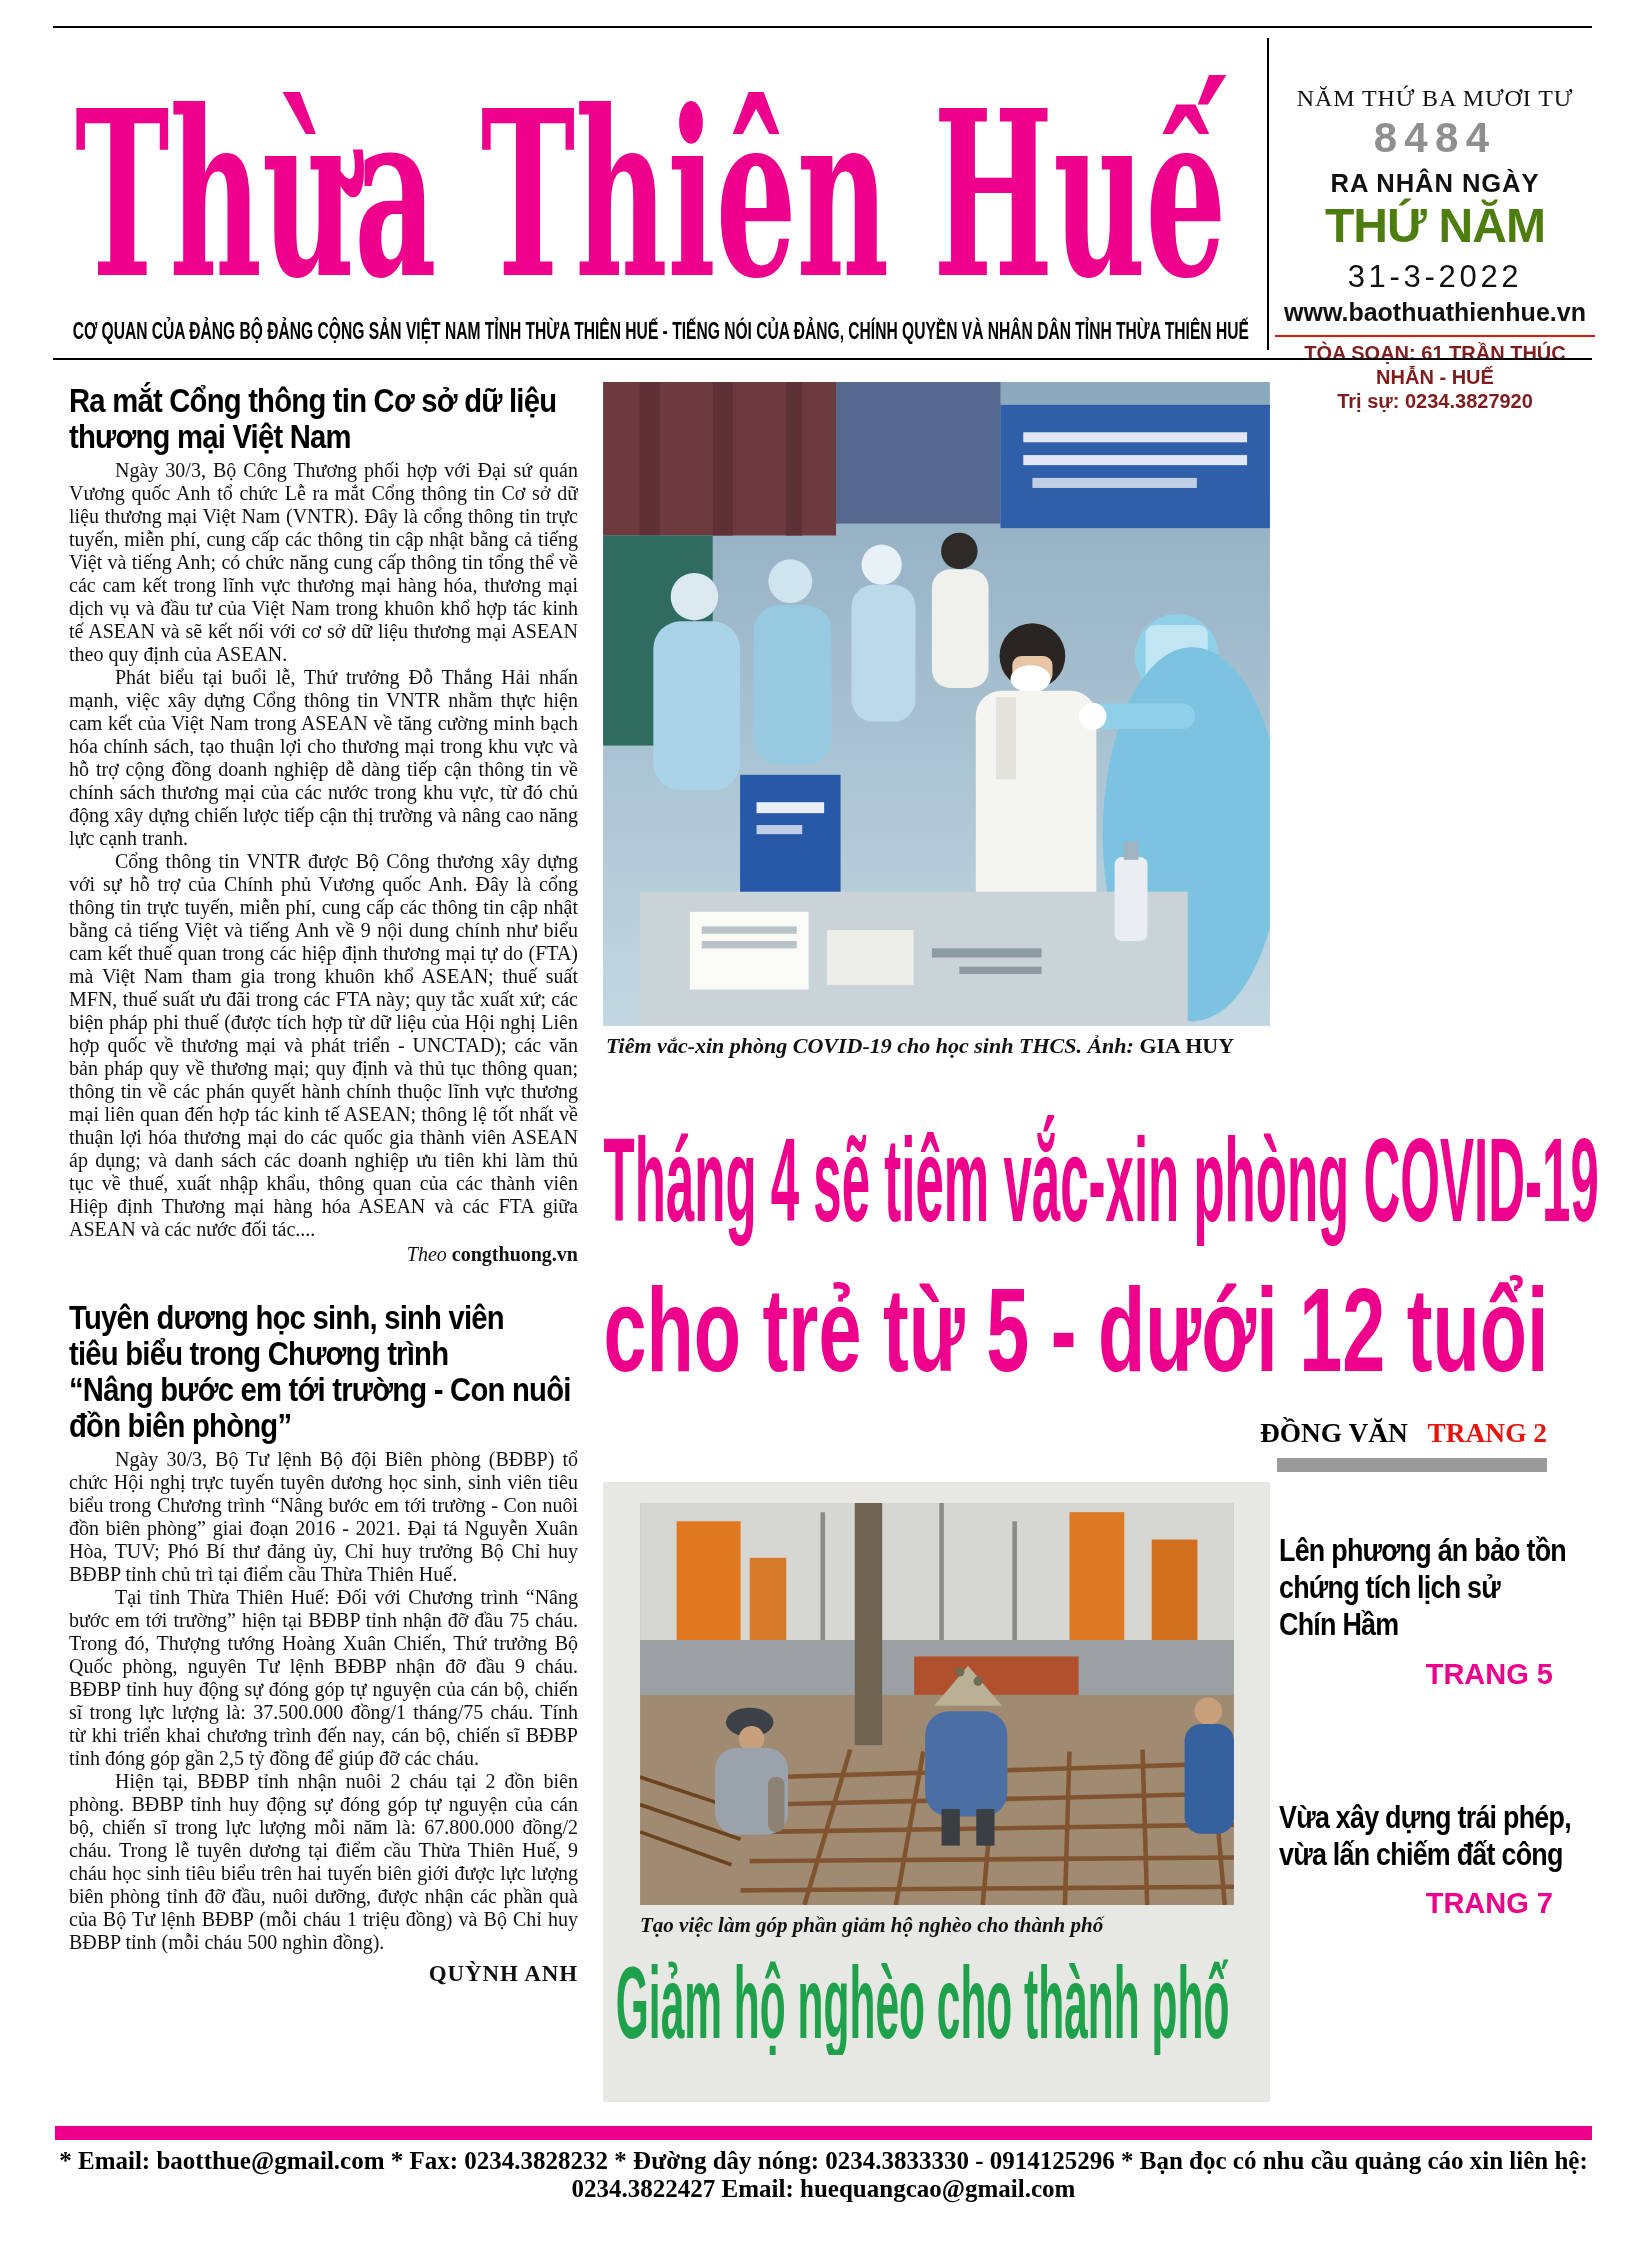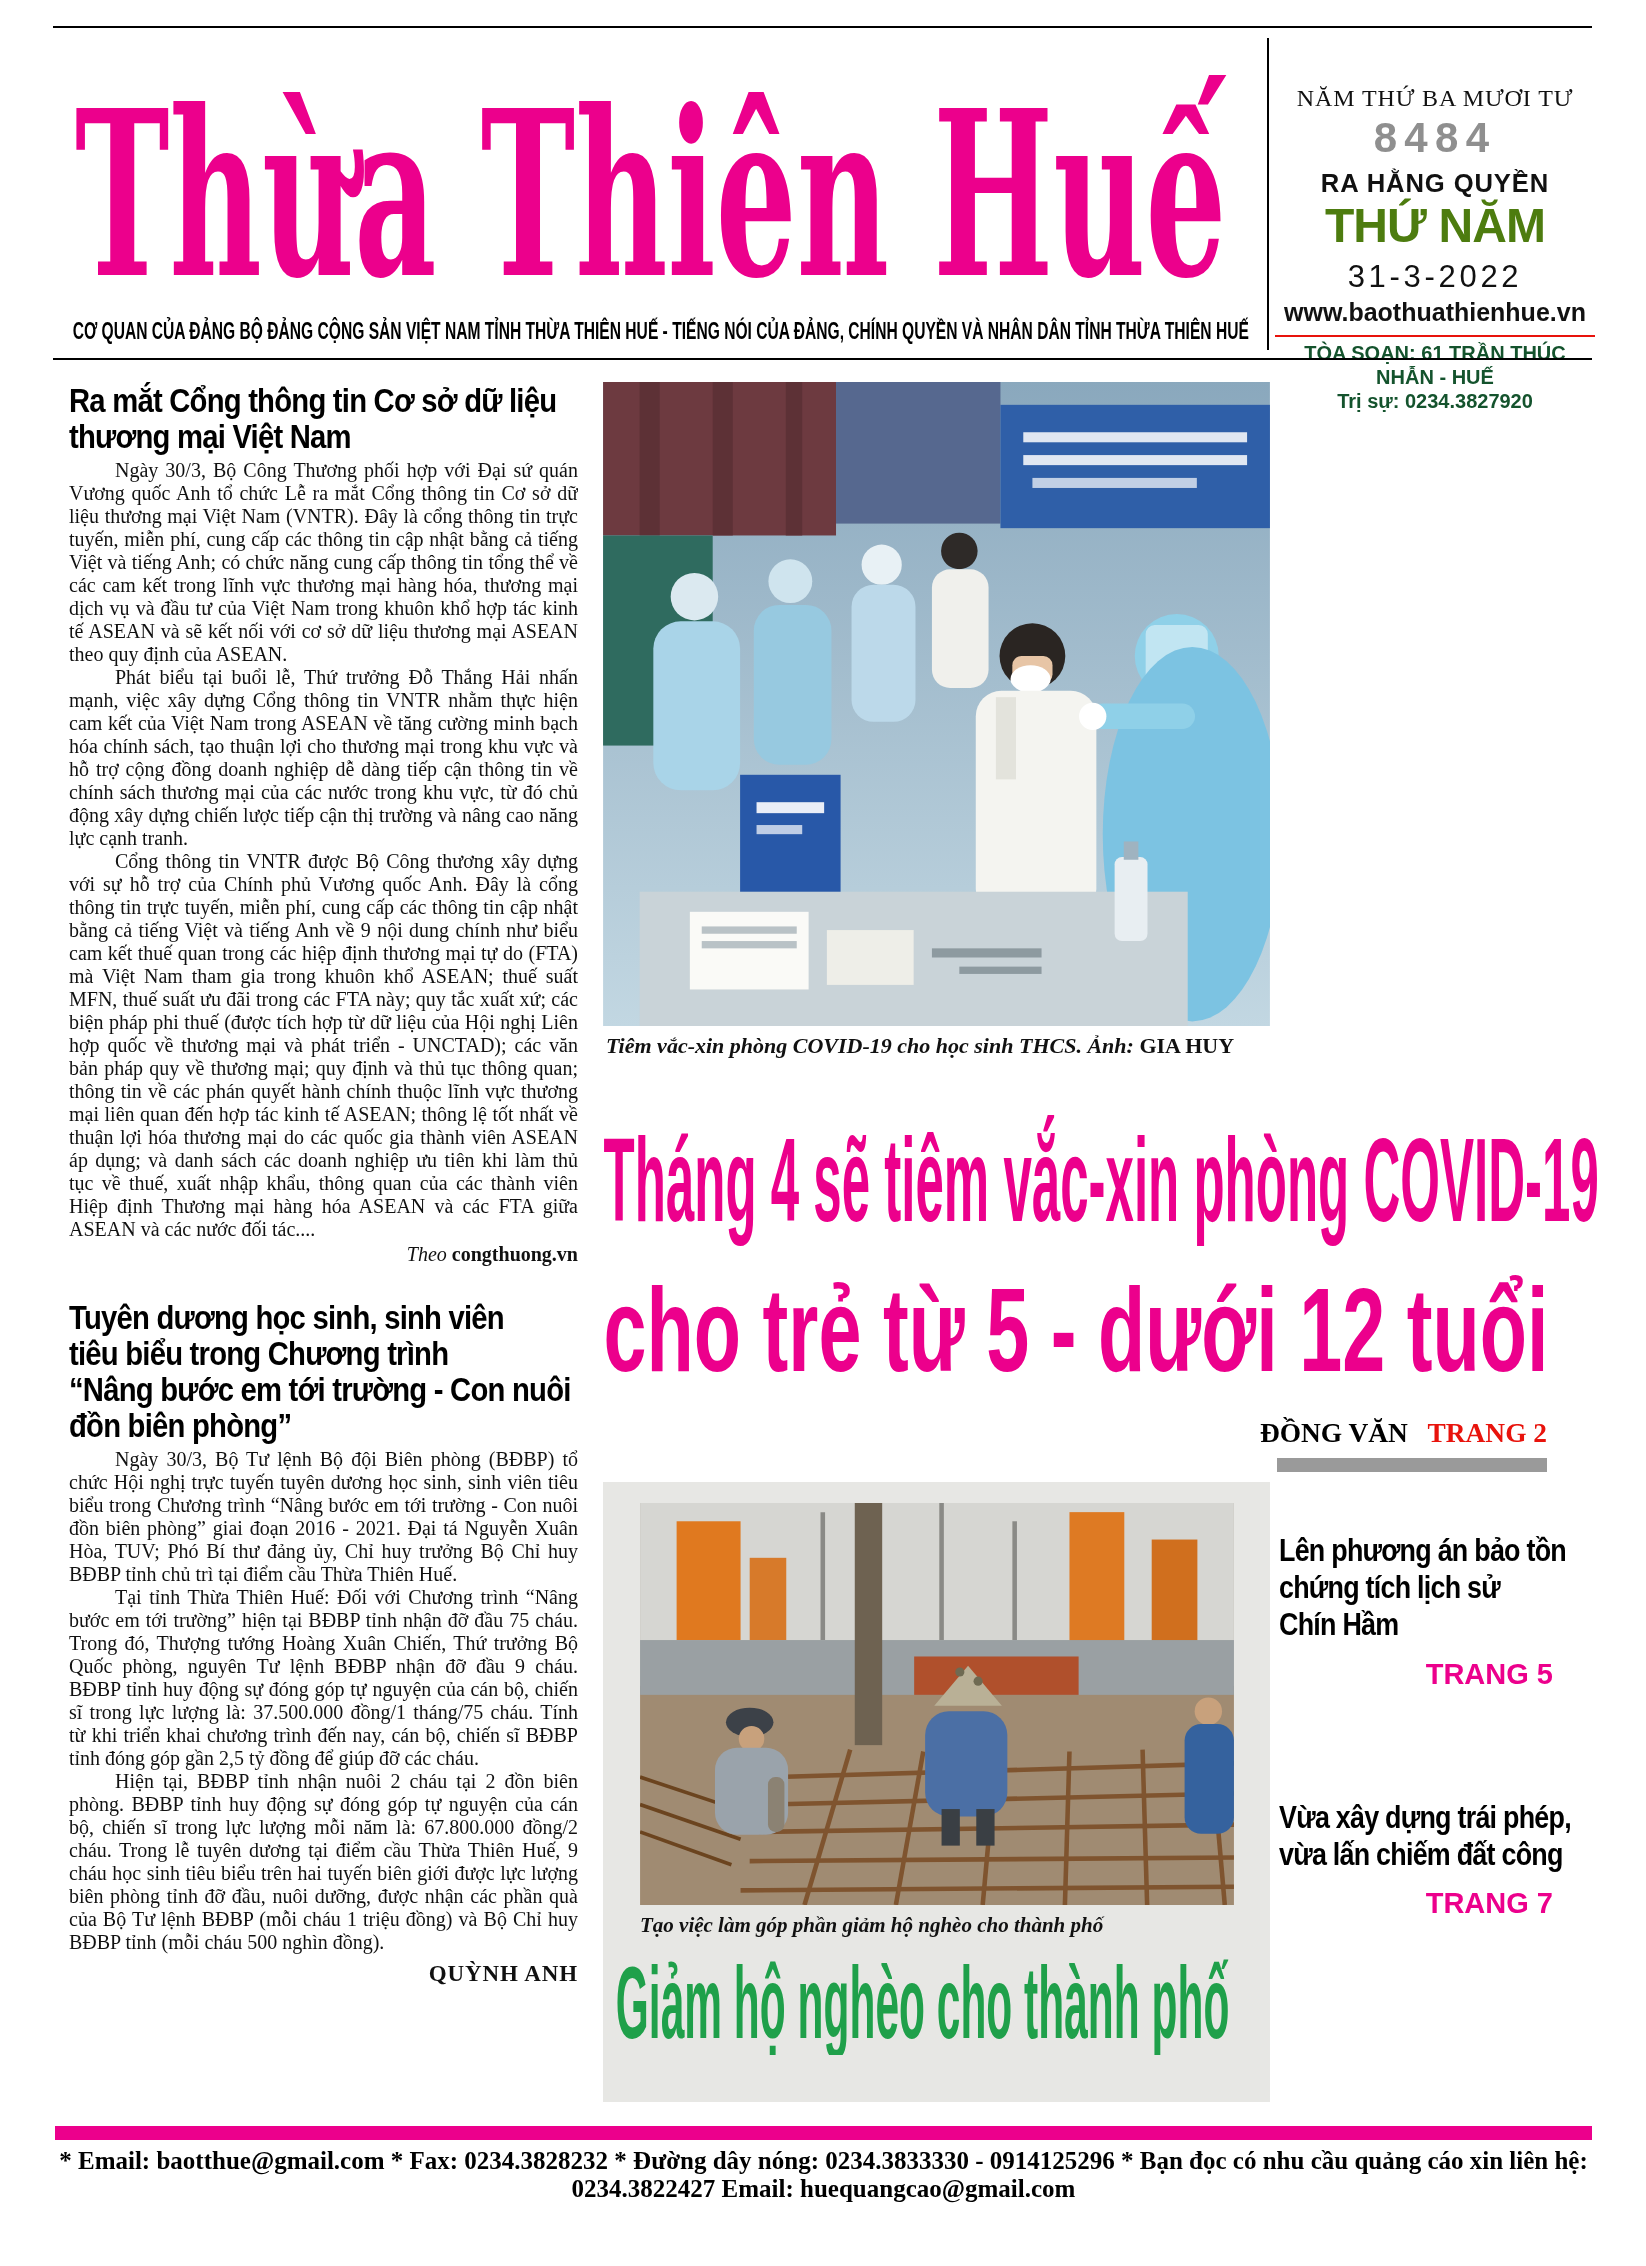--- a/index.html
+++ b/index.html
@@ -12,21 +12,21 @@
 
   
   .infobox{position:absolute;left:1275px;top:37px;width:320px;text-align:center;}
   .year-line{font:24px "Liberation Serif",serif;letter-spacing:0.9px;margin-top:48px;}
   .issue-number{font:bold 42px "Liberation Sans",sans-serif;color:#8f8f8f;letter-spacing:7.3px;margin-top:1.8px;}
   .frequency{font:bold 25.6px "Liberation Sans",sans-serif;letter-spacing:0.9px;margin-top:7.3px;}
   .weekday{font:bold 48px "Liberation Sans",sans-serif;color:#4d7c0f;letter-spacing:-0.9px;margin-top:0px;}
   .issue-date{font:31px "Liberation Sans",sans-serif;letter-spacing:3.7px;margin-top:5.5px;text-align:center;}
   .website{font:bold 25px "Liberation Sans",sans-serif;margin-top:3.7px;}
   .redline{height:2.7px;background:#e8130c;margin:7.3px 0 3.7px 0;}
-  .office,.admin{font:bold 20px "Liberation Sans",sans-serif;color:#14532d;line-height:24px;}
+  .office,.admin{font:bold 20px "Liberation Sans",sans-serif;color:#7f1d1d;line-height:24px;}
 
   
   .col-left{position:absolute;left:69px;top:382px;width:509px;height:1727px;overflow:hidden;}
   .art-headline{font:bold 34px/36px "Liberation Sans",sans-serif;letter-spacing:-0.9px;color:#000;}
   .body-text{margin-top:5px;}
   .body-text p{margin:0;text-indent:46px;text-align:justify;font:20px/23px "Liberation Serif",serif;}
   .source-line{text-align:right;font:20px "Liberation Serif",serif;margin-top:1.8px;}
   .source-prefix{font-style:italic;}
   .source-name{font-weight:bold;}
   .byline{text-align:right;font:bold 23px "Liberation Serif",serif;margin-top:7.3px;letter-spacing:0.9px;}
@@ -70,21 +70,21 @@
 
   <svg class="abs" style="left:64px;top:35px;" width="1188" height="270" viewBox="0 0 1300 295">
     <text x="12" y="262" font-family="DejaVu Serif, serif" font-weight="bold" font-size="250" fill="#ec008c" textLength="1260" lengthAdjust="spacingAndGlyphs">Thừa Thiên Huế</text>
   </svg>
 
   <div class="rule" style="left:1267px;top:38px;width:1.8px;height:312px;"></div>
 
   <div class="infobox">
     <div class="year-line">NĂM THỨ BA MƯƠI TƯ</div>
     <div class="issue-number">8484</div>
-    <div class="frequency">RA HẰNG QUYỀN</div>
+    <div class="frequency">RA NHÂN NGÀY</div>
     <div class="weekday">THỨ NĂM</div>
     <div class="issue-date">31-3-2022</div>
     <div class="website">www.baothuathienhue.vn</div>
     <div class="redline"></div>
     <div class="office">TÒA SOẠN: 61 TRẦN THÚC NHẪN - HUẾ</div>
     <div class="admin">Trị sự: 0234.3827920</div>
   </div>
 
   <svg class="abs" style="left:62px;top:312px;" width="1202" height="38" viewBox="0 0 1315 42">
     <text x="5" y="30" font-family="Liberation Sans, sans-serif" font-weight="bold" font-size="27" fill="#000" textLength="1300" lengthAdjust="spacingAndGlyphs">CƠ QUAN CỦA ĐẢNG BỘ ĐẢNG CỘNG SẢN VIỆT NAM TỈNH THỪA THIÊN HUẾ  -  TIẾNG NÓI CỦA ĐẢNG, CHÍNH QUYỀN VÀ NHÂN DÂN TỈNH THỪA THIÊN HUẾ</text>

